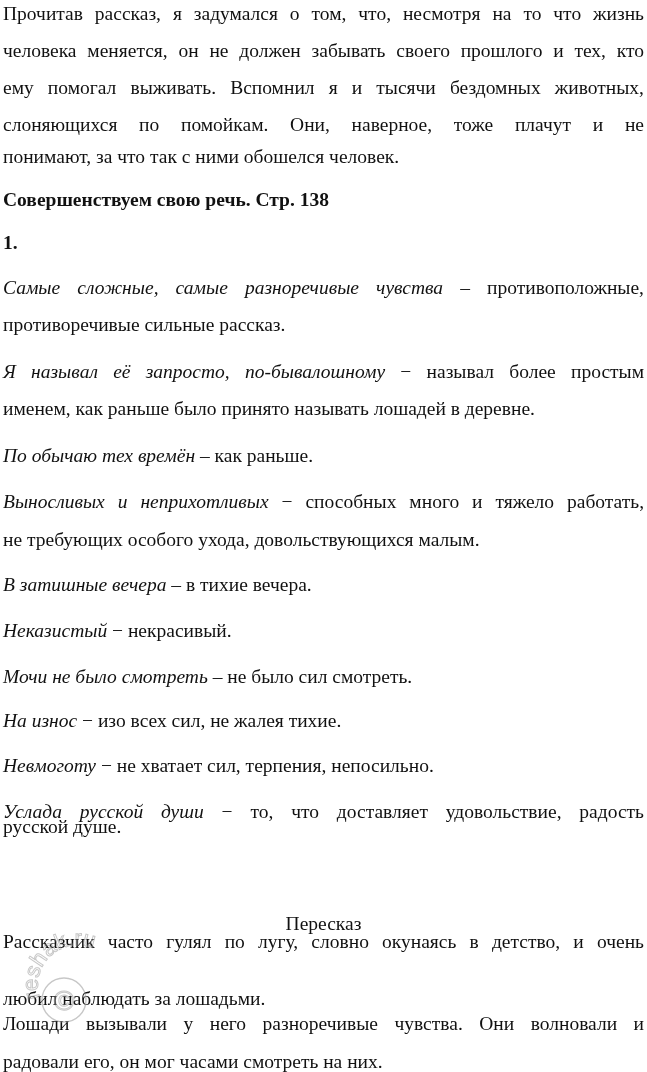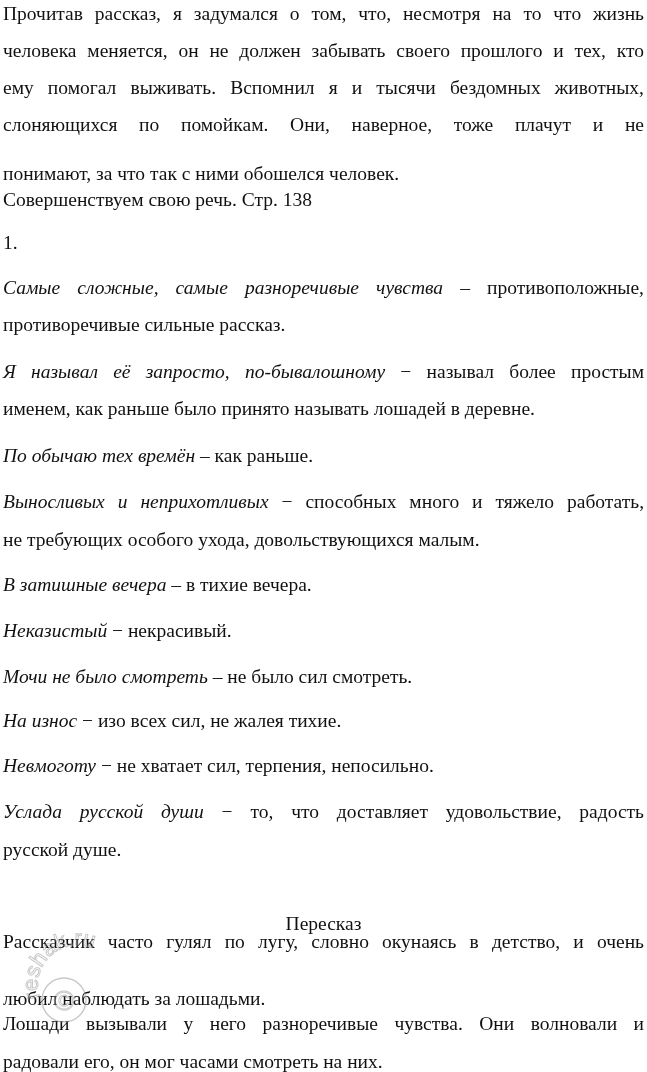--- a/index.html
+++ b/index.html
@@ -32,21 +32,21 @@
     }
     .justify {
       text-align: justify;
       text-align-last: justify;
     }
     .center {
       text-align: center;
       margin-top: 28px;
     }
     .bold {
-      font-weight: normal;
+      font-weight: bold;
     }
     .term {
       font-style: italic;
     }
     .watermark {
       position: absolute;
       left: 22px;
       top: 928px;
       width: 110px;
       height: 110px;
@@ -57,21 +57,21 @@
 </head>
 <body>
 
 <div class="page">
 
   <div>
     <div class="line justify" style="top:1px">Прочитав рассказ, я задумался о том, что, несмотря на то что жизнь</div>
     <div class="line justify" style="top:38px">человека меняется, он не должен забывать своего прошлого и тех, кто</div>
     <div class="line justify" style="top:75px">ему помогал выживать. Вспомнил я и тысячи бездомных животных,</div>
     <div class="line justify" style="top:112px">слоняющихся по помойкам. Они, наверное, тоже плачут и не</div>
-    <div class="line" style="top:161px">понимают, за что так с ними обошелся человек.</div>
+    <div class="line" style="top:144px">понимают, за что так с ними обошелся человек.</div>
   </div>
 
   <div class="line bold" style="top:187px">Совершенствуем свою речь. Стр. 138</div>
 
   <div class="line bold" style="top:230px">1.</div>
 
   <div>
 
     <div>
       <div class="line justify" style="top:275px"><span class="term">Самые сложные, самые разноречивые чувства</span><span> – </span><span>противоположные,</span></div>
@@ -107,21 +107,21 @@
     <div>
       <div class="line" style="top:708px"><span class="term">На износ</span><span> − </span><span>изо всех сил, не жалея тихие.</span></div>
     </div>
 
     <div>
       <div class="line" style="top:753px"><span class="term">Невмоготу</span><span> − </span><span>не хватает сил, терпения, непосильно.</span></div>
     </div>
 
     <div>
       <div class="line justify" style="top:799px"><span class="term">Услада русской души</span><span> − </span><span>то, что доставляет удовольствие, радость</span></div>
-      <div class="line" style="top:837px">русской душе.</div>
+      <div class="line" style="top:814px">русской душе.</div>
     </div>
   </div>
 
   <div class="line center" style="top:883px">Пересказ</div>
 
   <div>
     <div class="line justify" style="top:929px">Рассказчик часто гулял по лугу, словно окунаясь в детство, и очень</div>
     <div class="line" style="top:986px">любил наблюдать за лошадьми.</div>
   </div>
 

